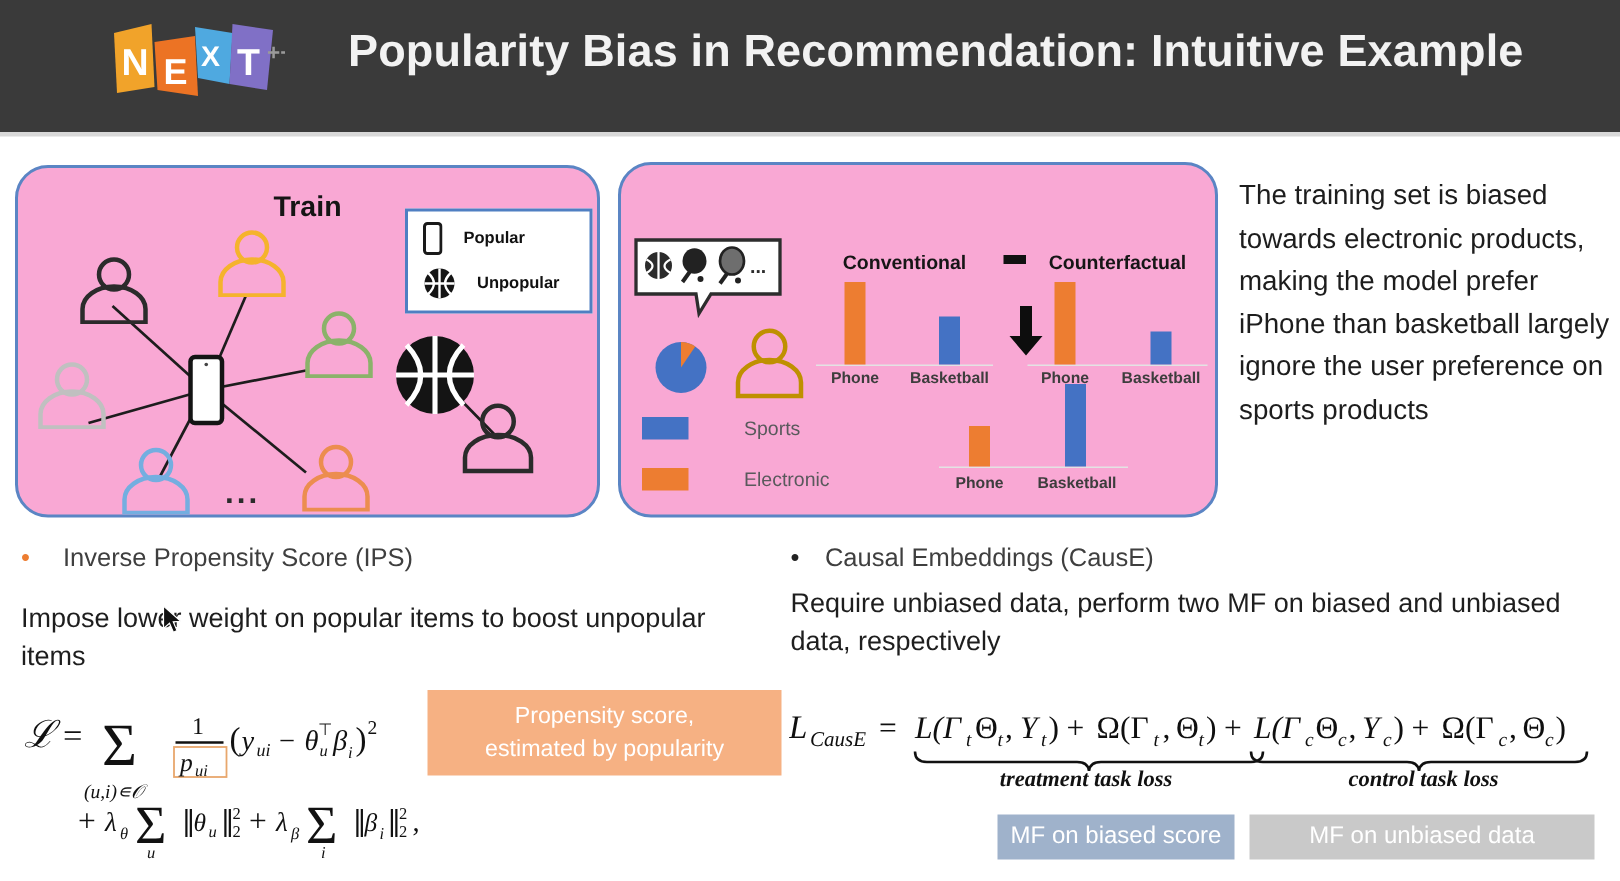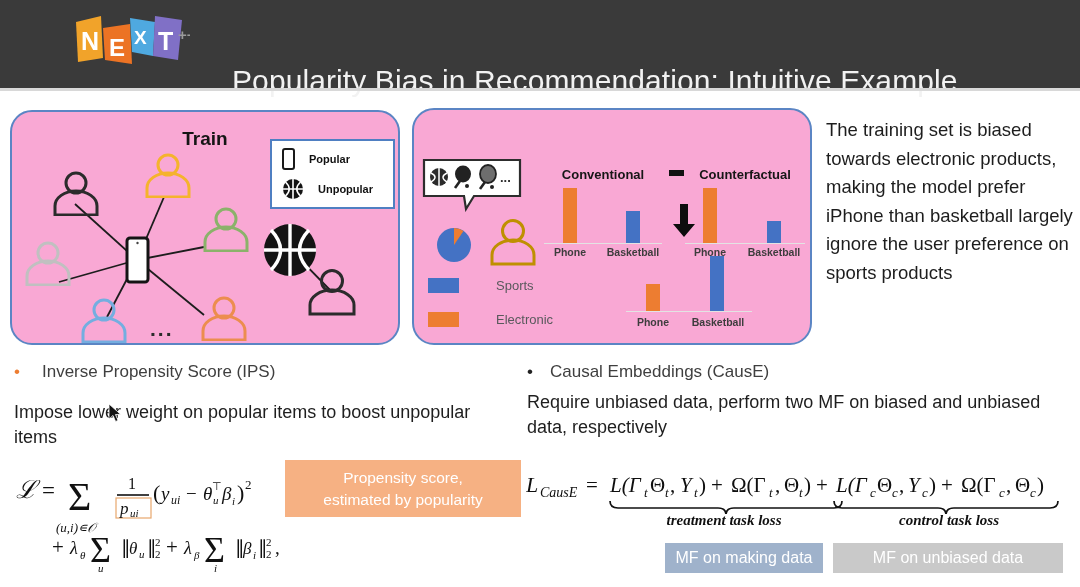--- a/index.html
+++ b/index.html
@@ -14,23 +14,22 @@
   #header {
     position: absolute; left: 0; top: 0; width: 1080px; height: 88px;
     background: #3a3a3a;
     display: flex; align-items: center;
   }
   #logo { position: absolute; left: 74px; top: 14px; width: 116px; height: 52px; }
   #logo svg { display: block; }
   #header-title {
     position: absolute; left: 232px; top: 18px;
     font-size: 30px; color: #f2f2f2; letter-spacing: .1px;
-    font-family: "Liberation Sans", sans-serif; font-weight: 400;
+    font-family: "Liberation Sans", sans-serif; font-weight: 700;
     white-space: nowrap;
-    margin-top: 46px;
   }
   #header-rule {
     position: absolute; left: 0; top: 88px; width: 1080px; height: 3px;
     background: #d8d8d8;
   }
 
   
   .panel {
     position: absolute;
     background: #f9a8d4;
@@ -447,18 +446,18 @@
     <text x="511" y="26" font-family="Liberation Serif, serif" font-size="21" fill="#0f0f0f">)</text>
 
     <path d="M84 35 q0 7 8 7 h100 q8 0 8 7 q0 -7 8 -7 h100 q8 0 8 -7" fill="none" stroke="#111" stroke-width="1.7"></path>
     <path d="M308 35 q0 7 8 7 h96 q8 0 8 7 q0 -7 8 -7 h96 q8 0 8 -7" fill="none" stroke="#111" stroke-width="1.7"></path>
   </svg>
 </div>
 
 <div id="treatment-label" class="brace-label">treatment task loss</div>
 <div id="control-label" class="brace-label">control task loss</div>
 
-<div id="mf-biased" class="mf-box">MF on making data</div>
+<div id="mf-biased" class="mf-box">MF on biased score</div>
 <div id="mf-unbiased" class="mf-box">MF on unbiased data</div>
 
 <svg id="cursor" width="14" height="20" viewBox="0 0 14 20">
   <path d="M1 1 L1 16 L5 12.5 L7.6 18.5 L10 17.4 L7.5 11.6 L12.5 11.2 Z" fill="#111" stroke="#fff" stroke-width="0.8"></path>
 </svg>
 
 </body></html>

